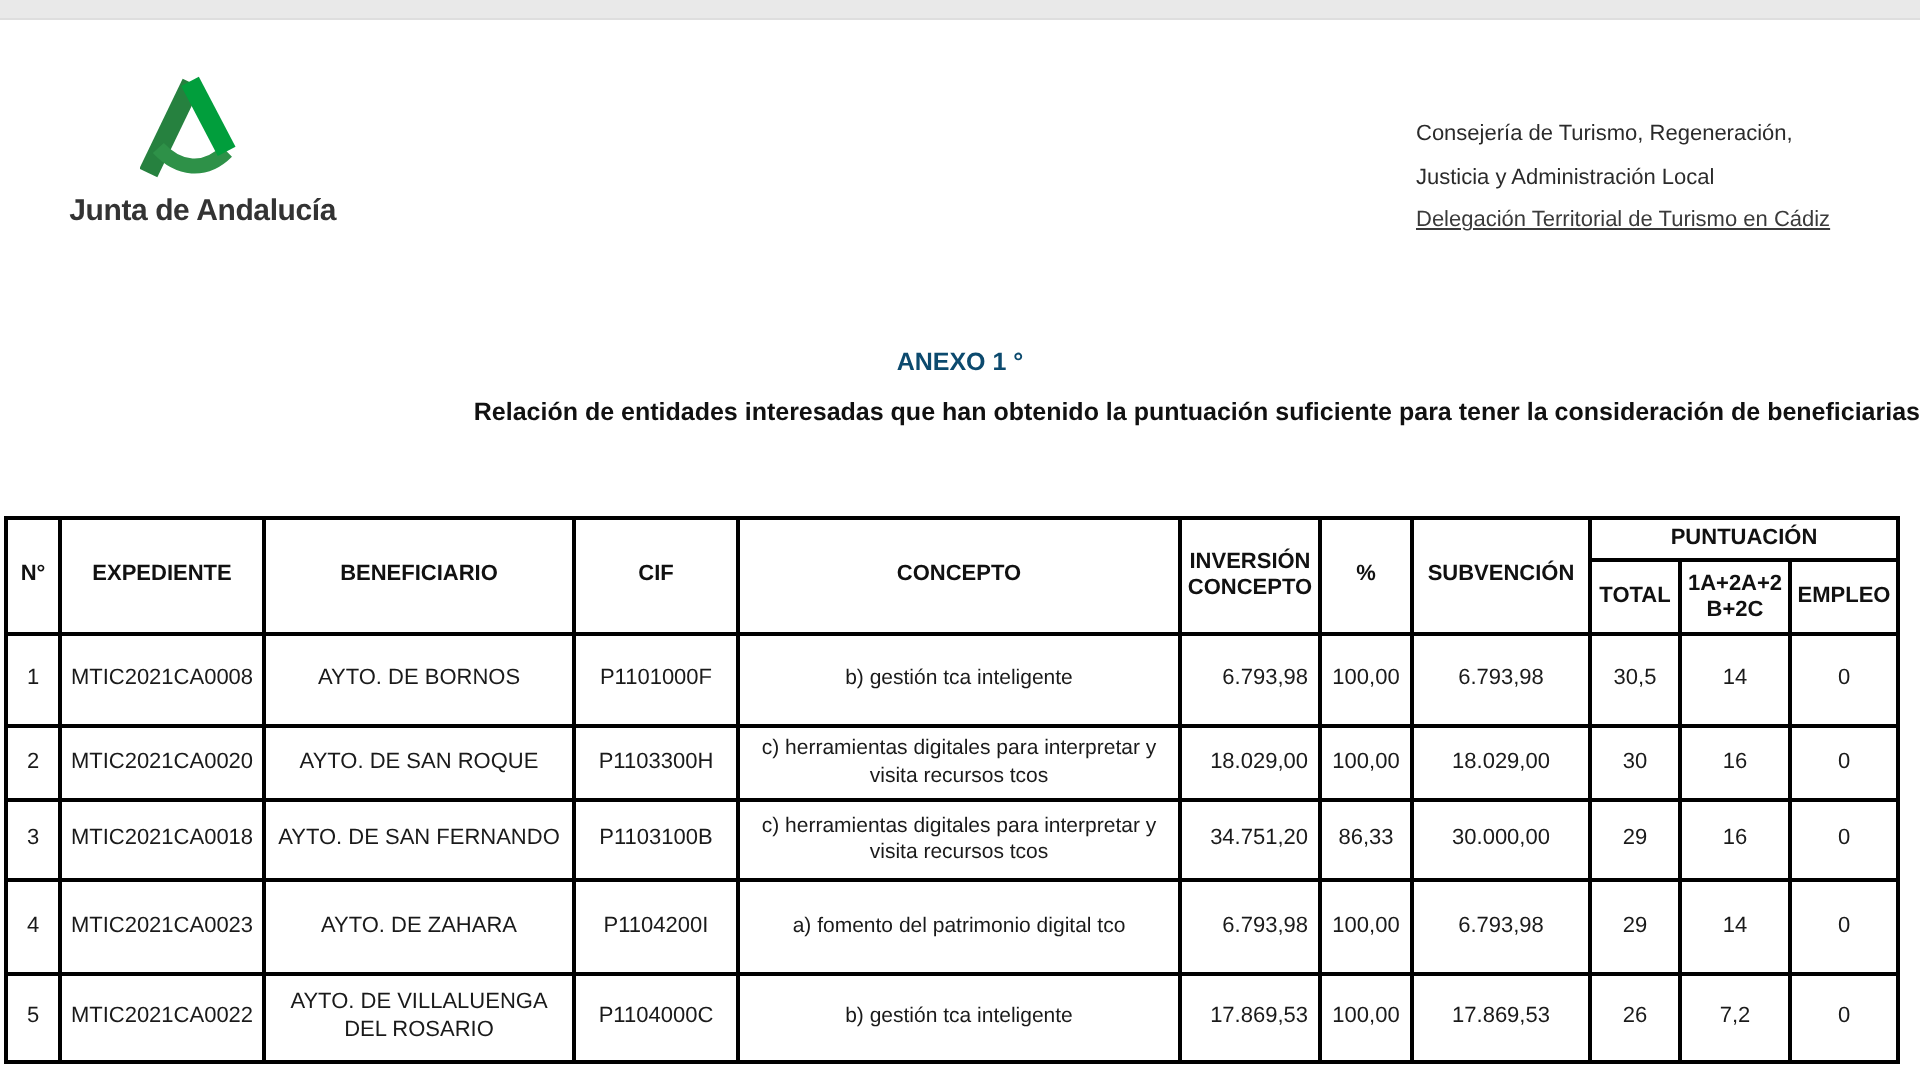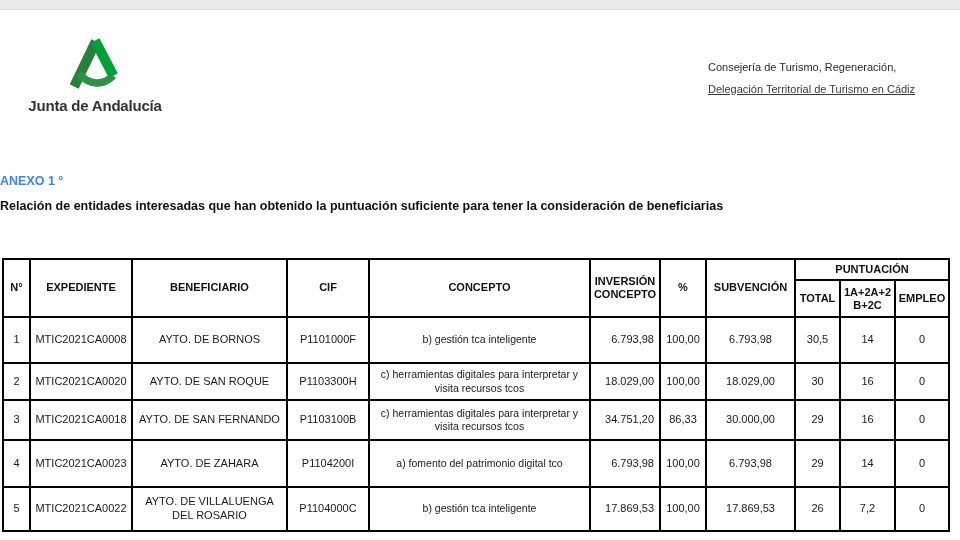--- a/index.html
+++ b/index.html
@@ -1,33 +1,33 @@
 <!DOCTYPE html>
 <html><head>
 <meta charset="utf-8">
 <style>
   html,body{margin:0;padding:0;background:#fff;}
   #page{position:relative;width:960px;height:540px;background:#fff;overflow:hidden;
         font-family:"Liberation Sans",sans-serif;color:#1a1a1a;}
   .topbar{position:absolute;left:0;top:0;width:960px;height:9px;background:#e9e9e9;border-bottom:1px solid #dedede;}
 
   
-  .logo-block{position:absolute;left:22px;top:34px;width:146px;text-align:center;}
+  .logo-block{position:absolute;left:22px;top:34px;width:146px;text-align:right;}
   .logo-block svg{display:block;margin:0 auto;}
   .logo-text{margin-top:3px;font-size:15px;font-weight:bold;color:#333;letter-spacing:-0.2px;white-space:nowrap;}
 
   
   .org-block{position:absolute;left:708px;top:57px;font-size:11px;line-height:21.5px;color:#2b2b2b;}
   .org-bold{font-weight:normal;}
   .org-reg{font-weight:normal;color:#3a3a3a;text-decoration:underline;}
 
   
-  .title{position:absolute;left:0;top:174px;width:960px;margin:0;
-         font-size:12.5px;font-weight:bold;color:#3b82f6;}
-  .subtitle{position:absolute;left:0;top:199px;width:960px;margin:0;text-align:left;
+  .title{position:absolute;left:0;top:174px;width:960px;margin:0;text-align:center;
+         font-size:12.5px;font-weight:bold;color:#0c4a6e;}
+  .subtitle{position:absolute;left:0;top:199px;width:960px;margin:0;text-align:right;
             font-size:12.5px;font-weight:bold;color:#111;}
 
   
   table{position:absolute;left:2px;top:258px;width:946px;border-collapse:collapse;table-layout:fixed;}
   th,td{border:2px solid #000;text-align:center;vertical-align:middle;
         font-size:11px;line-height:1.25;padding:1px 2px;overflow:hidden;}
   thead th{font-weight:bold;color:#111;margin-left:23px;}
   thead tr.h-top{height:21px;}
   thead tr.h-bot{height:37px;}
   tbody tr:nth-child(1){height:46px;}
@@ -50,20 +50,21 @@
     <svg width="50" height="60" viewBox="0 0 60 62">
       <path d="M31,4 L5,58" fill="none" stroke-width="12" stroke-linecap="butt" stroke="#26813f"></path>
       <path d="M11,43 C23,56 39,58 52,45" fill="none" stroke-width="9" stroke-linecap="butt" stroke="#2e9148"></path>
       <path d="M30,3 L52,45" fill="none" stroke-width="12" stroke-linecap="butt" stroke="#019e3c"></path>
     </svg>
     <div class="logo-text">Junta de Andalucía</div>
   </div>
 
   <div class="org-block">
     <div class="org-bold">Consejería de Turismo, Regeneración,</div>
+    <div class="org-bold">Justicia y Administración Local</div>
     <div class="org-reg">Delegación Territorial de Turismo en Cádiz</div>
   </div>
 
   <h1 class="title">ANEXO 1 °</h1>
   <h2 class="subtitle">Relación de entidades interesadas que han obtenido la puntuación suficiente para tener la consideración de beneficiarias</h2>
 
   <table>
     <colgroup>
       <col style="width:27px">
         <col style="width:102px">

